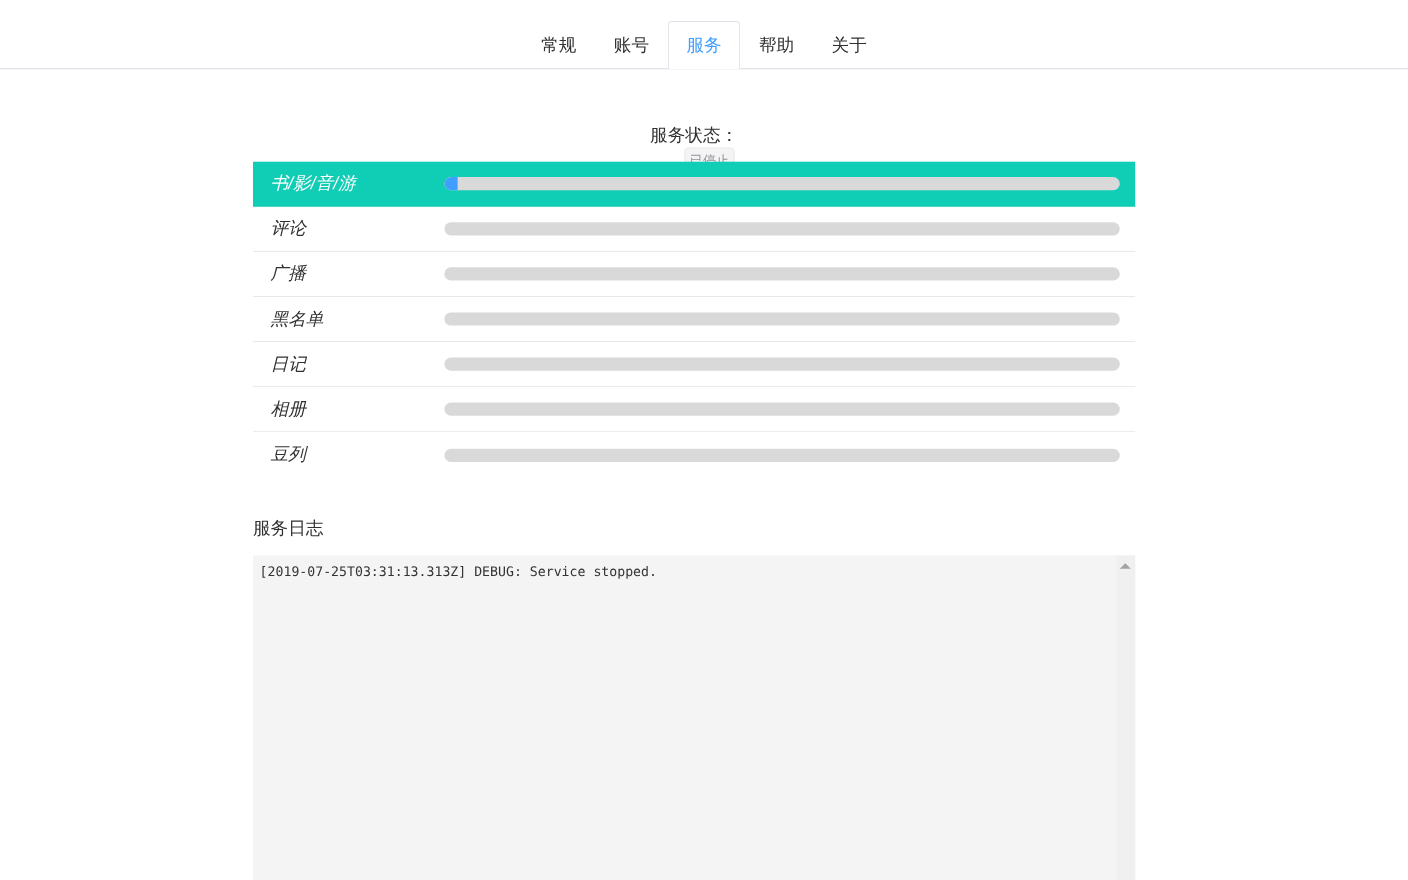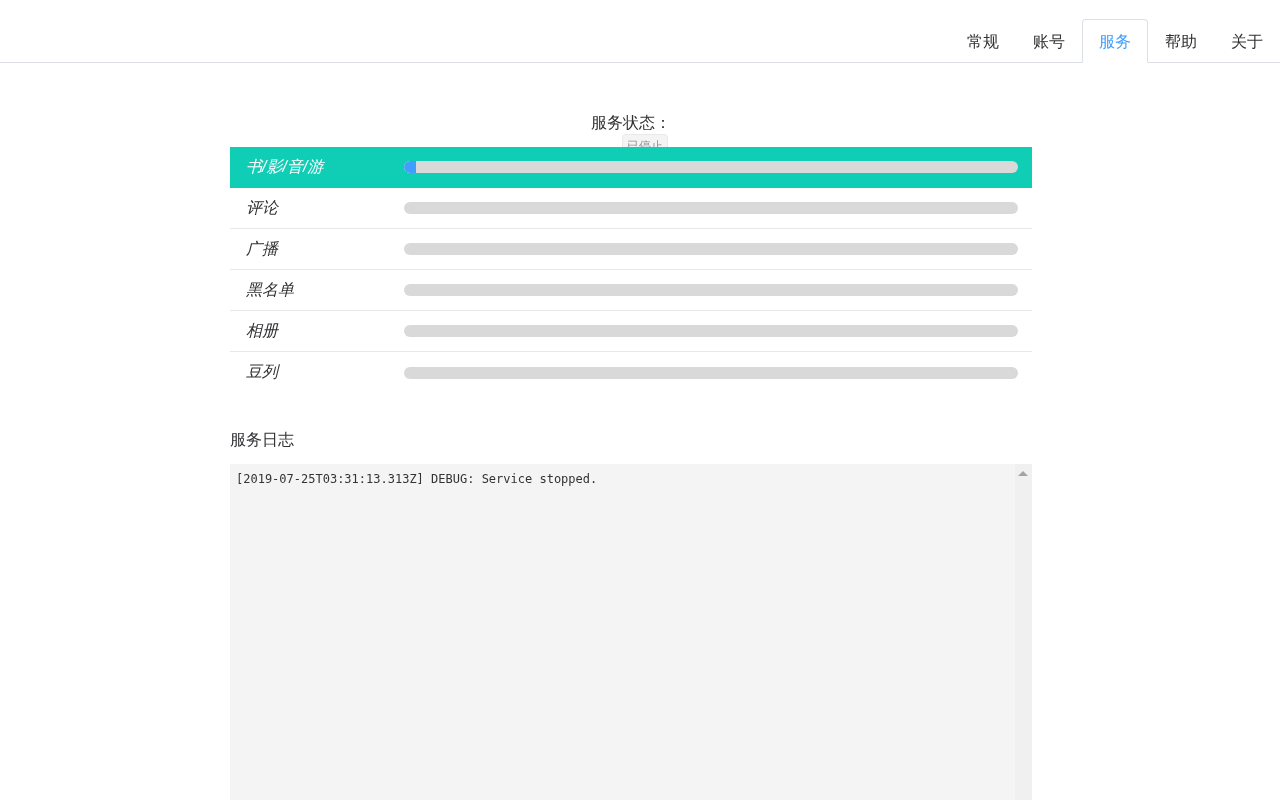--- a/index.html
+++ b/index.html
@@ -13,21 +13,21 @@
     --log-bg:#f4f4f4;
   }
   *{box-sizing:border-box;}
   html,body{margin:0;padding:0;}
   body{
     width:1280px;height:800px;overflow:hidden;background:#fff;
     font-family:"Liberation Sans","DejaVu Sans",sans-serif;color:#303133;
   }
   
   .tab-header{height:63px;border-bottom:1px solid var(--border);position:relative;background:#fff;}
-  .tab-bar{position:absolute;left:0;right:0;bottom:-1px;display:flex;justify-content:flex-end;font-family:Liberation Serif, serif;}
+  .tab-bar{position:absolute;left:0;right:0;bottom:-1px;display:flex;justify-content:center;font-family:Liberation Serif, serif;}
   .tab{
     width:66px;height:44px;line-height:44px;text-align:center;font-size:16px;color:#303133;
     cursor:pointer;border:1px solid transparent;background:transparent;
   }
   .tab.active{
     color:var(--tab-active);background:#fff;border:1px solid var(--border);
     border-bottom-color:#fff;border-radius:4px 4px 0 0;
   }
   
   .content{width:802px;margin-left:230px;}
@@ -117,20 +117,26 @@
           <div class="fill" style="width: 0%;"></div>
         </div>
       </div>
       <div class="row">
         <span class="row-label">黑名单</span>
         <div class="bar">
           <div class="fill" style="width: 0%;"></div>
         </div>
       </div>
       <div class="row">
+        <span class="row-label">日记</span>
+        <div class="bar">
+          <div class="fill" style="width: 0%;"></div>
+        </div>
+      </div>
+      <div class="row">
         <span class="row-label">相册</span>
         <div class="bar">
           <div class="fill" style="width: 0%;"></div>
         </div>
       </div>
       <div class="row">
         <span class="row-label">豆列</span>
         <div class="bar">
           <div class="fill" style="width: 0%;"></div>
         </div>

